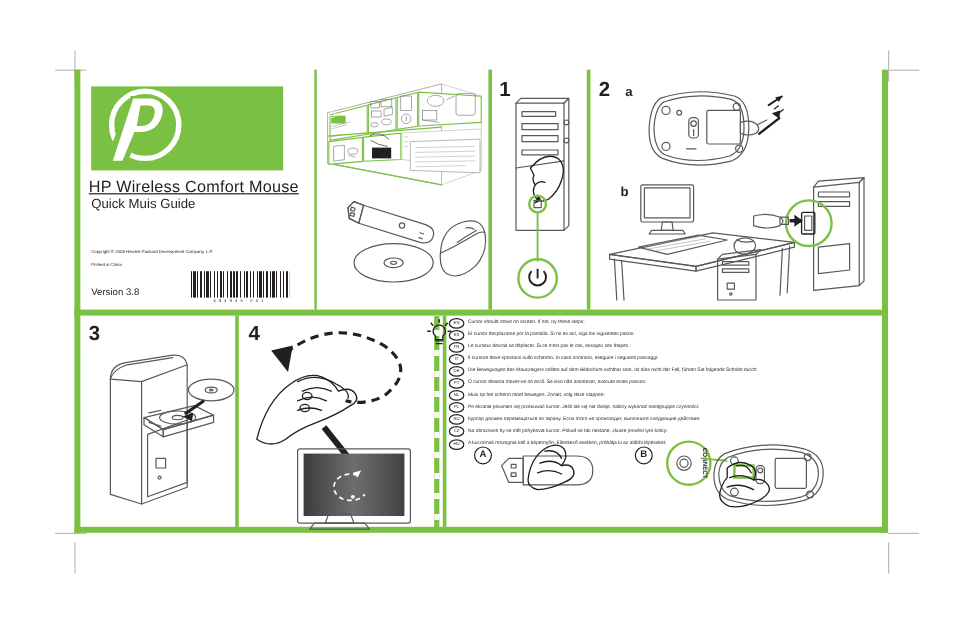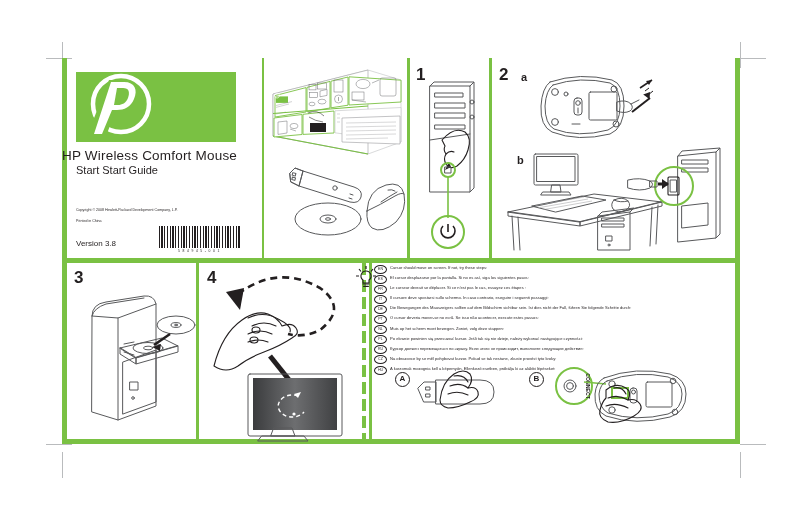--- a/index.html
+++ b/index.html
@@ -31,22 +31,22 @@
 
   
   #div-b1{left:134px;top:205px;width:3px;height:176px;background:#7ac143;position:absolute;}
   #div-b2{left:300px;top:205px;width:4px;height:176px;background:#7ac143;position:absolute;
           background-image:repeating-linear-gradient(to bottom,#7ac143 0 12px,#fff 12px 17px);}
   #div-b3{left:307px;top:205px;width:3px;height:176px;background:#7ac143;position:absolute;}
 
   
   #hp-green-block{position:absolute;left:14px;top:14px;width:160px;height:70px;background:#7ac143;}
   #hp-logo{position:absolute;left:22px;top:16px;width:74px;height:66px;}
-  #title{position:absolute;left:0;top:90px;width:190px;
-         font-size:13.5px;font-weight:400;letter-spacing:.2px;line-height:15px;color:#231f20;}
+  #title{position:absolute;left:12px;top:90px;width:190px;
+         font-size:13.5px;font-weight:400;letter-spacing:.2px;line-height:15px;color:#231f20;text-decoration:underline;}
   #subtitle{position:absolute;left:14px;top:106px;font-size:11px;color:#231f20;}
 
   #copyright{position:absolute;left:14px;top:150px;width:175px;
              font-size:3.6px;line-height:5.5px;color:#231f20;}
   #printed{position:absolute;left:14px;top:161px;font-size:3.6px;color:#231f20;}
   #version{position:absolute;left:14px;top:181px;font-size:8px;color:#231f20;}
 
   #barcode-wrap{position:absolute;left:97px;top:168px;width:82px;}
   #barcode{height:22px;width:82px;
       background-image:repeating-linear-gradient(to right,
@@ -106,21 +106,21 @@
 
     <div id="hp-green-block"></div>
     <svg id="hp-logo" viewBox="0 0 74 66">
       <circle cx="37" cy="30" r="28" fill="none" stroke="#ffffff" stroke-width="4.5"></circle>
       <path d="M25 6 L44 6 L22 62 L3 62 Z" fill="#7ac143"></path>
       <path d="M27 8 L40 8 C51 8 54 16 50 25 C47 33 40 36 33 36 L28 36 L18 60 L10 60 Z" fill="#ffffff"></path>
       <path d="M33 14 L39 14 C45 14 46 18 44 24 C42 29 38 31 34 31 L30 31 Z" fill="#7ac143"></path>
     </svg>
 
     <div id="title">HP Wireless Comfort Mouse</div>
-    <div id="subtitle">Start Start Guide</div>
+    <div id="subtitle">Quick Muis Guide</div>
 
     <div id="copyright">Copyright © 2008 Hewlett-Packard Development Company, L.P.</div>
     <div id="printed">Printed in China</div>
     <div id="version">Version 3.8</div>
 
     <div id="barcode-wrap">
       <div id="barcode"></div>
       <div id="barcode-num">584945-001</div>
     </div>
 

